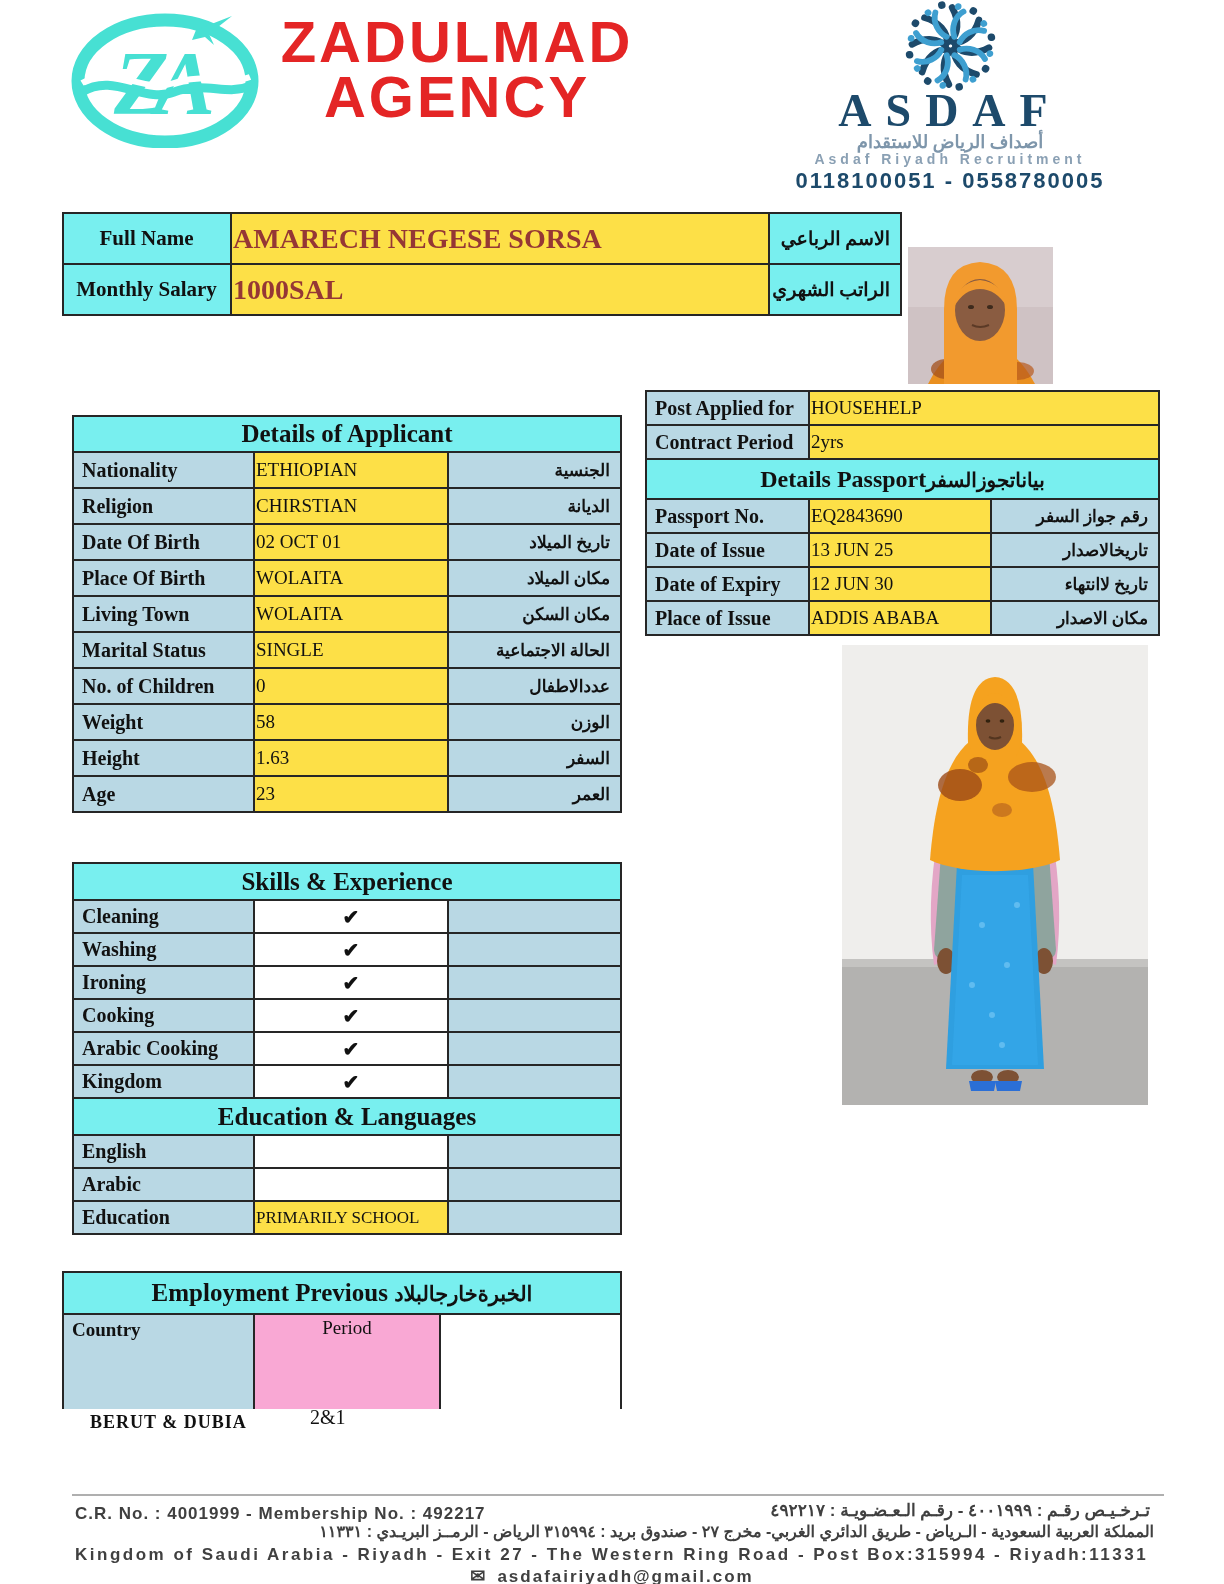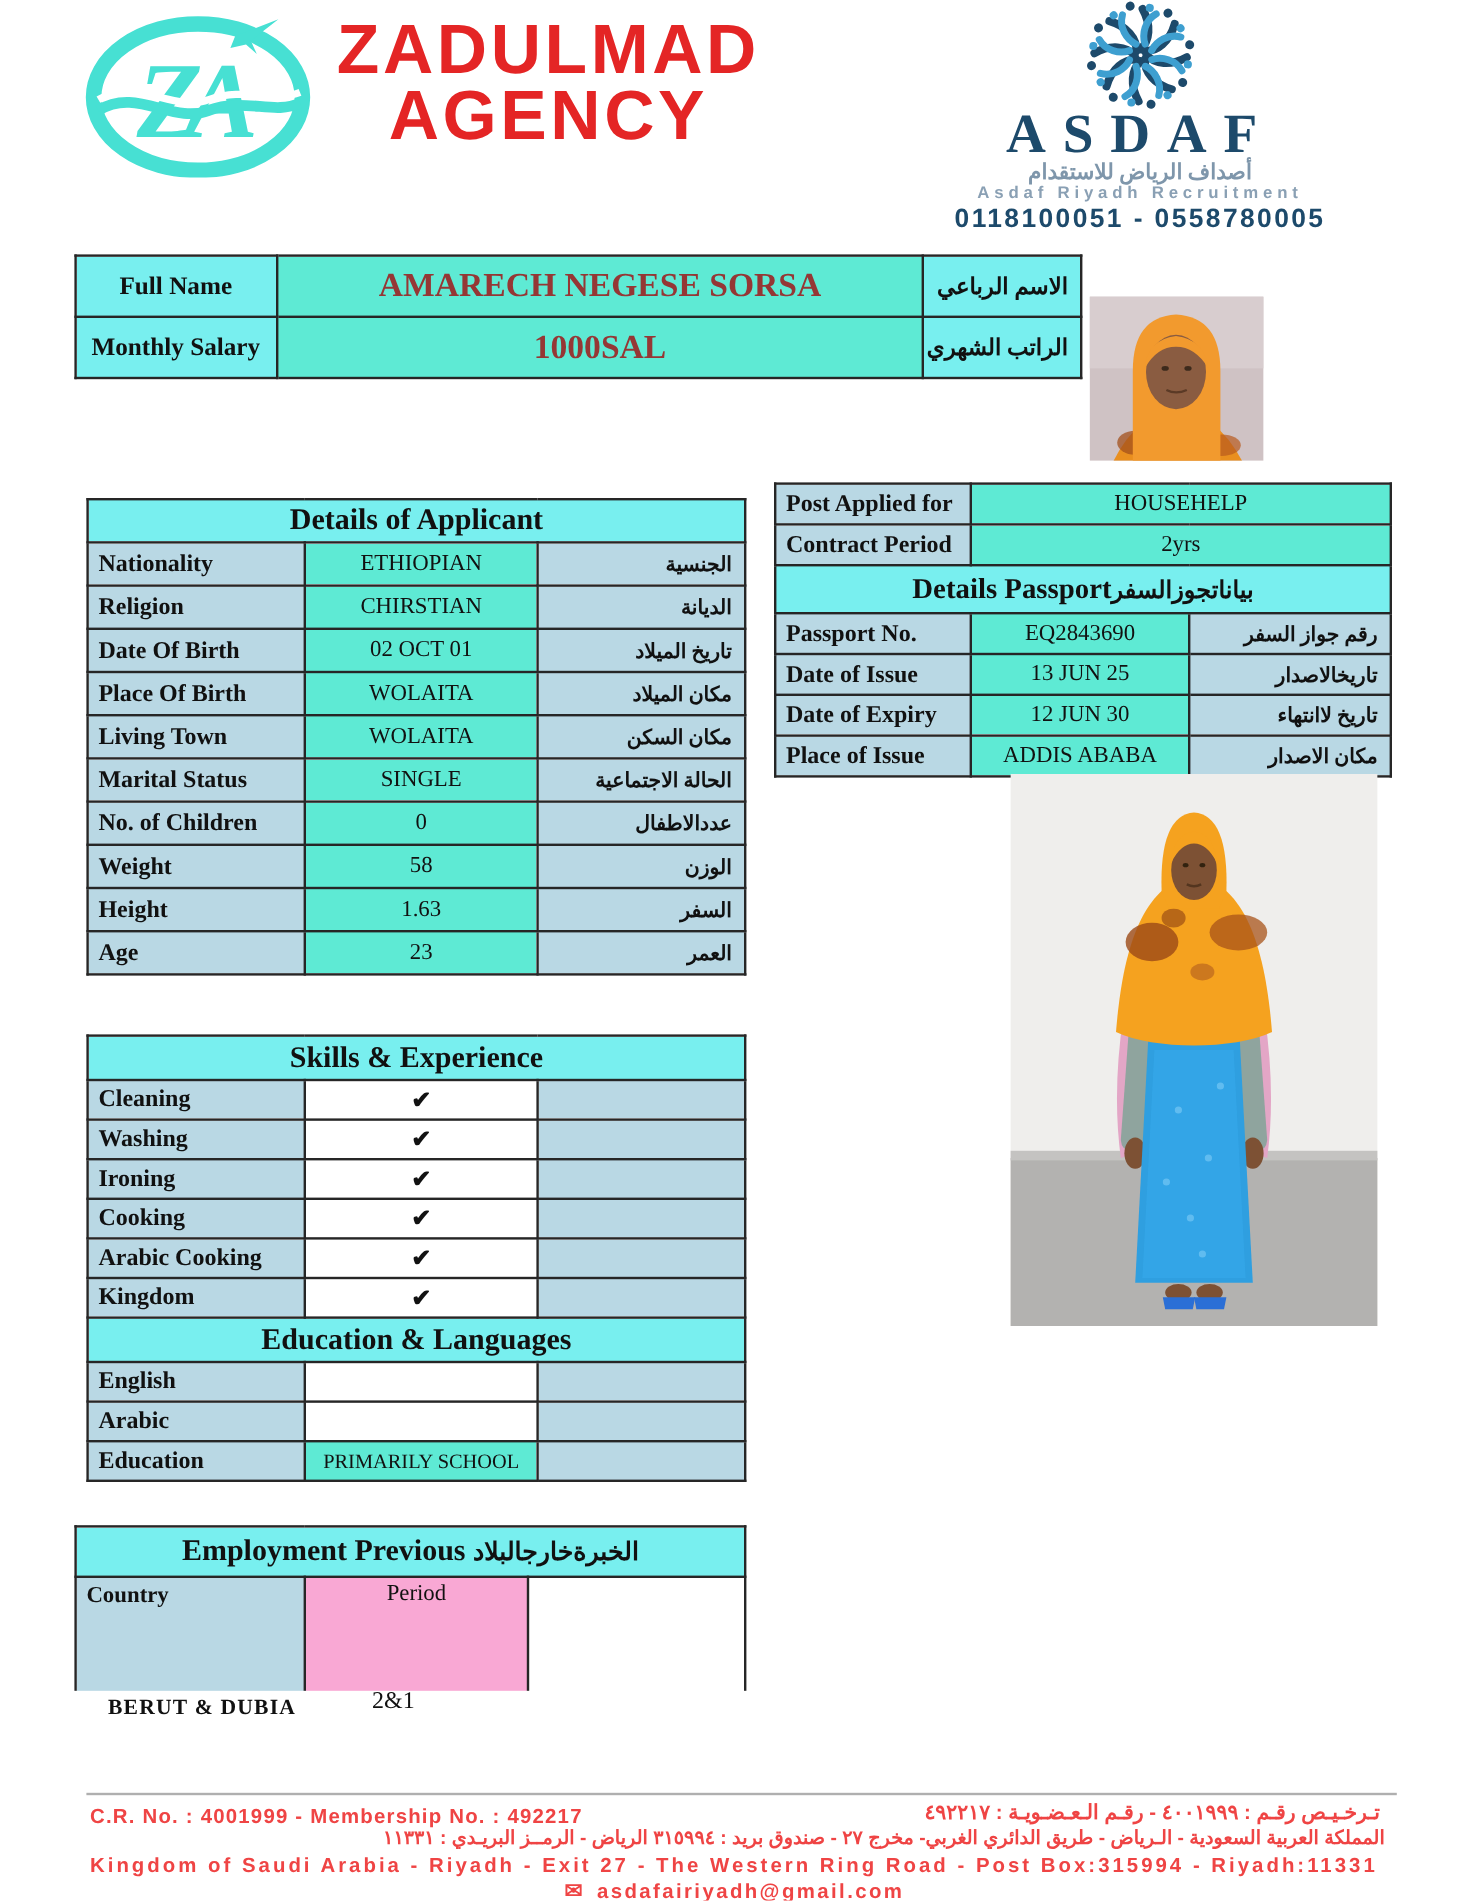--- a/index.html
+++ b/index.html
@@ -19,33 +19,33 @@
   .asdaf-en{color:#8AA0B4;font-family:"Liberation Sans",sans-serif;font-weight:bold;
     font-size:14px;letter-spacing:4px;line-height:1.1;}
   .asdaf-phone{color:#1D4A6B;font-family:"Liberation Sans",sans-serif;font-weight:bold;
     font-size:22px;letter-spacing:2px;line-height:1.15;}
 
   
   table.tbl{position:absolute;border-collapse:collapse;table-layout:fixed;}
   .tbl td{border:2px solid #262626;vertical-align:middle;overflow:hidden;white-space:nowrap;}
   .hdr{background:#78EFEF;text-align:center;font-weight:bold;font-size:25px;}
   .lbl{background:#B9D8E4;font-weight:bold;font-size:20px;padding-left:8px;}
-  .val{background:#5eead4;text-align:center;font-size:19px;}
+  .val{background:#fde047;font-size:19px;}
   .arb{background:#B9D8E4;font-weight:bold;text-align:right;padding-right:10px;font-size:17px;}
 
   .name-table{left:62px;top:212px;width:838px;}
   .name-table td{height:47px;}
   .name-table .lbl{background:#78EFEF;font-size:21px;text-align:center;padding-left:0;}
   .name-table .val{font-weight:bold;color:#953735;font-size:28px;}
   .name-table .arb{background:#78EFEF;font-size:19px;margin-top:27px;}
 
   .details-table{left:72px;top:415px;width:548px;}
   .details-table td{height:32px;}
 
-  .app-table{left:645px;top:402px;width:513px;}
+  .app-table{left:645px;top:390px;width:513px;}
   .app-table td{height:30px;}
   .app-table .hdr{font-size:24px;}
 
   .skills-table{left:72px;top:862px;width:548px;}
   .skills-table td{height:29px;}
   .check-cell{background:#fff;text-align:center;font-weight:bold;font-size:20px;}
   .blank-cell{background:#B9D8E4;}
   .white-cell{background:#fff;}
 
   .emp-table{left:62px;top:1271px;width:558px;}
@@ -56,21 +56,21 @@
 
   .berut{position:absolute;left:90px;top:1412px;font-weight:bold;font-size:18px;letter-spacing:1px;}
   .period-val{position:absolute;left:310px;top:1406px;font-size:20px;}
 
   
   .passport-photo{position:absolute;left:908px;top:247px;}
   .full-photo{position:absolute;left:842px;top:645px;}
 
   
   .footer-rule{position:absolute;left:72px;top:1494px;width:1092px;height:2px;background:#AFAFAF;}
-  .ft{position:absolute;font-family:"Liberation Sans",sans-serif;font-weight:bold;color:#ef4444;}
+  .ft{position:absolute;font-family:"Liberation Sans",sans-serif;font-weight:bold;color:#404040;}
   .ft-cr{left:75px;top:1504px;font-size:17px;letter-spacing:1px;}
   .ft-cr-ar{right:74px;top:1500px;font-size:17px;direction:rtl;}
   .ft-addr-ar{right:70px;top:1522px;font-size:16px;direction:rtl;}
   .ft-addr-en{left:75px;top:1545px;font-size:17px;letter-spacing:2.5px;}
   .ft-email{left:0;top:1565px;width:1224px;text-align:center;font-size:17px;letter-spacing:2px;}
   .env{font-size:18px;margin-right:10px;}
 </style>
 </head>
 <body>
 

